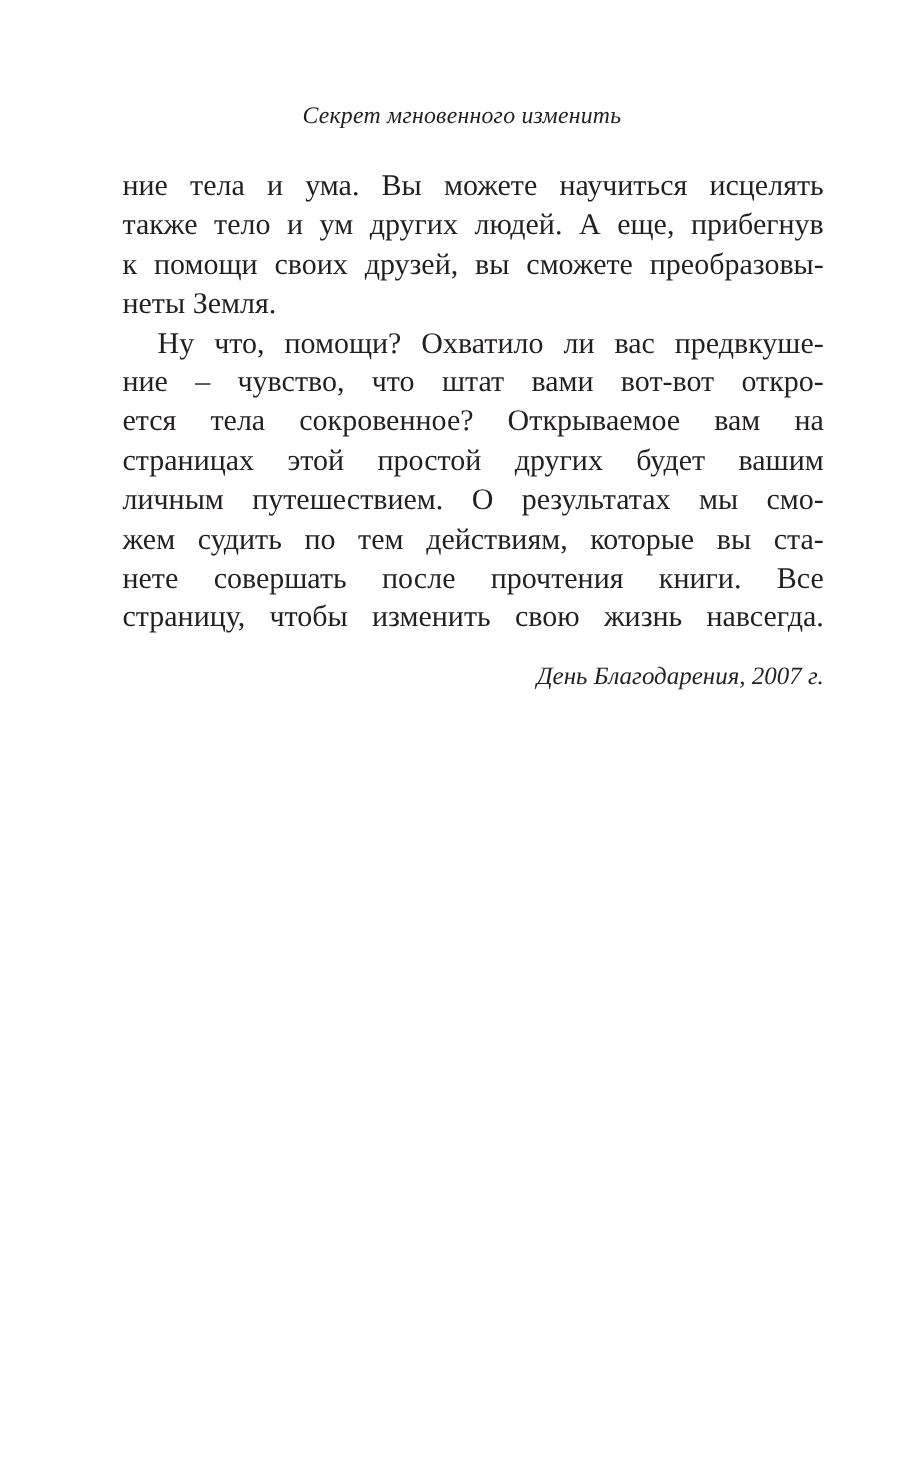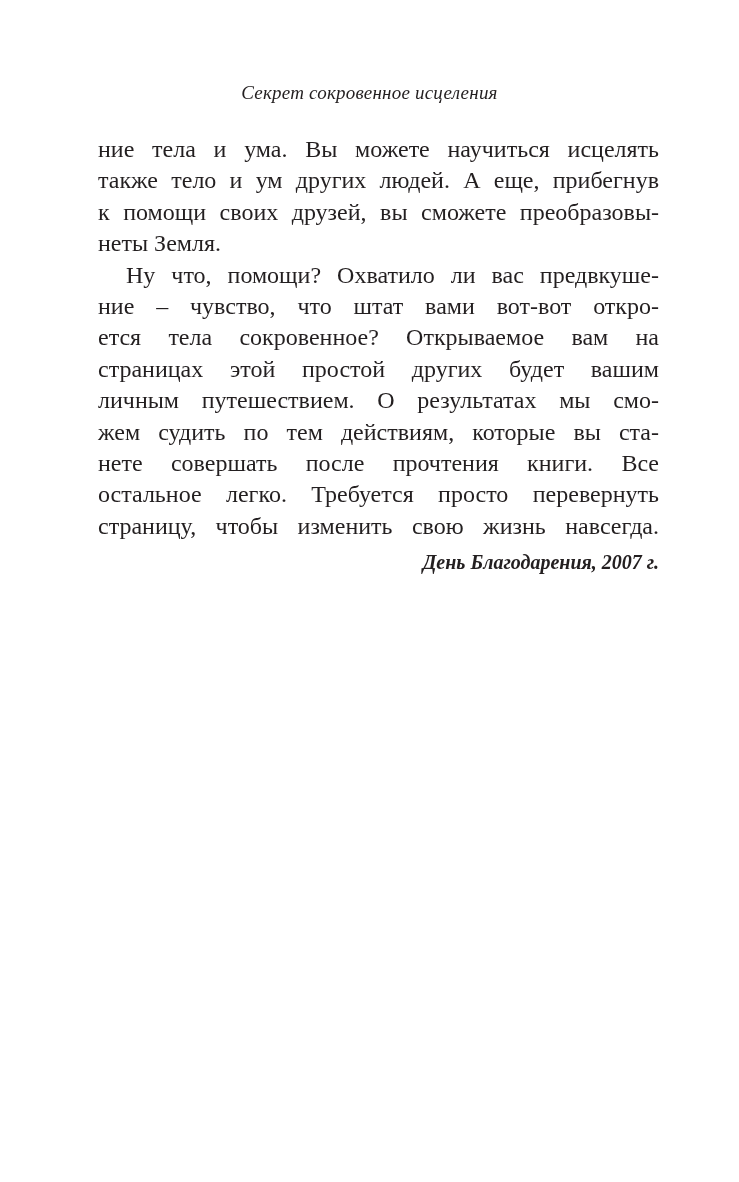--- a/index.html
+++ b/index.html
@@ -44,41 +44,40 @@
     .line.last { text-align-last: left; }
     .line.indent { padding-left: 28px; }
     .signature {
       display: block;
       text-align: right;
       font-style: italic;
       font-size: 20px;
       height: 29px;
       line-height: 29px;
     }
-    .signature.first { margin-top: 6px; font-weight: bold; }
+    .signature.first { margin-top: 16px; }
   </style>
 </head>
 <body>
 
-<div class="running-head">Секрет сокровенное исцеления</div>
+<div class="running-head">Секрет мгновенного изменить</div>
 
 <div class="text-block">
   <div>
     <span class="line italic">ние тела и ума. Вы можете научиться исцелять</span>
     <span class="line italic">также тело и ум других людей. А еще, прибегнув</span>
     <span class="line italic">к помощи своих друзей, вы сможете преобразовы-</span>
     <span class="line italic last">неты Земля.</span>
   </div>
   <div>
     <span class="line indent">Ну что, помощи? Охватило ли вас предвкуше-</span>
     <span class="line">ние – чувство, что штат вами вот-вот откро-</span>
     <span class="line">ется тела сокровенное? Открываемое вам на</span>
     <span class="line">страницах этой простой других будет вашим</span>
     <span class="line">личным путешествием. О результатах мы смо-</span>
     <span class="line">жем судить по тем действиям, которые вы ста-</span>
     <span class="line">нете совершать после прочтения книги. Все</span>
-    <span class="line">остальное легко. Требуется просто перевернуть</span>
     <span class="line">страницу, чтобы изменить свою жизнь навсегда.</span>
   </div>
   <div>
     <span class="signature first">День Благодарения, 2007 г.</span>
   </div>
 </div>
 
 </body></html>

